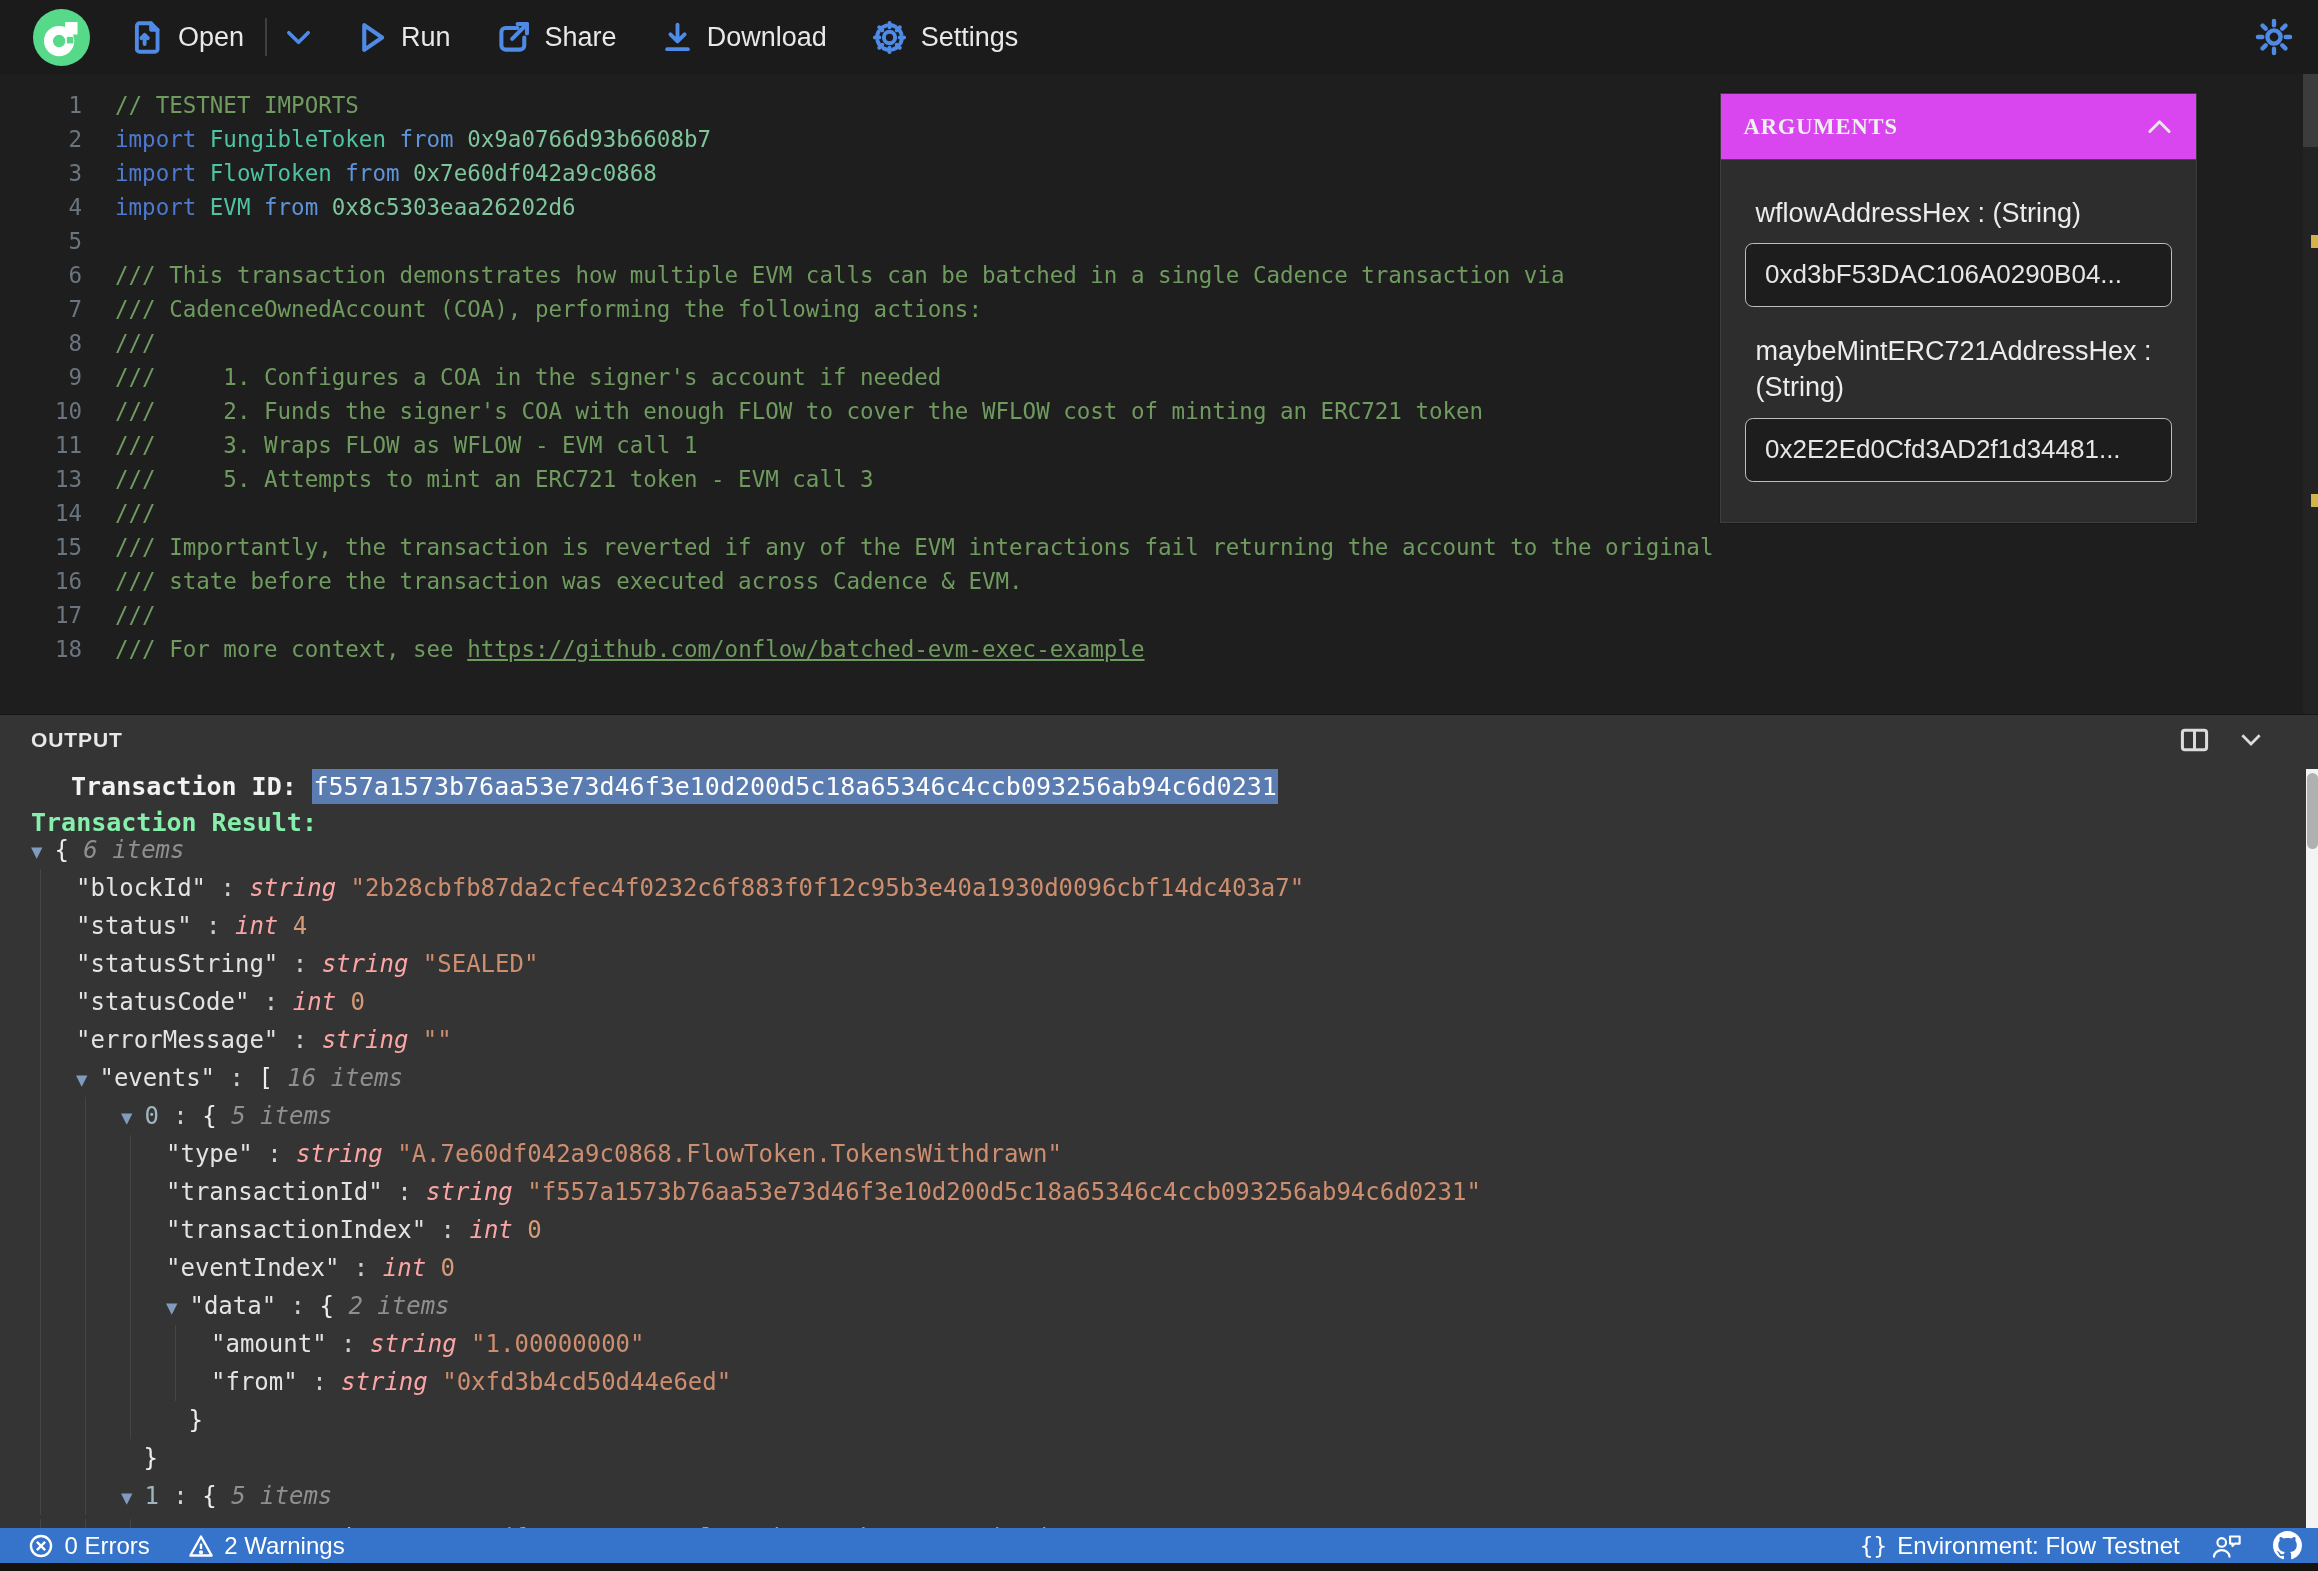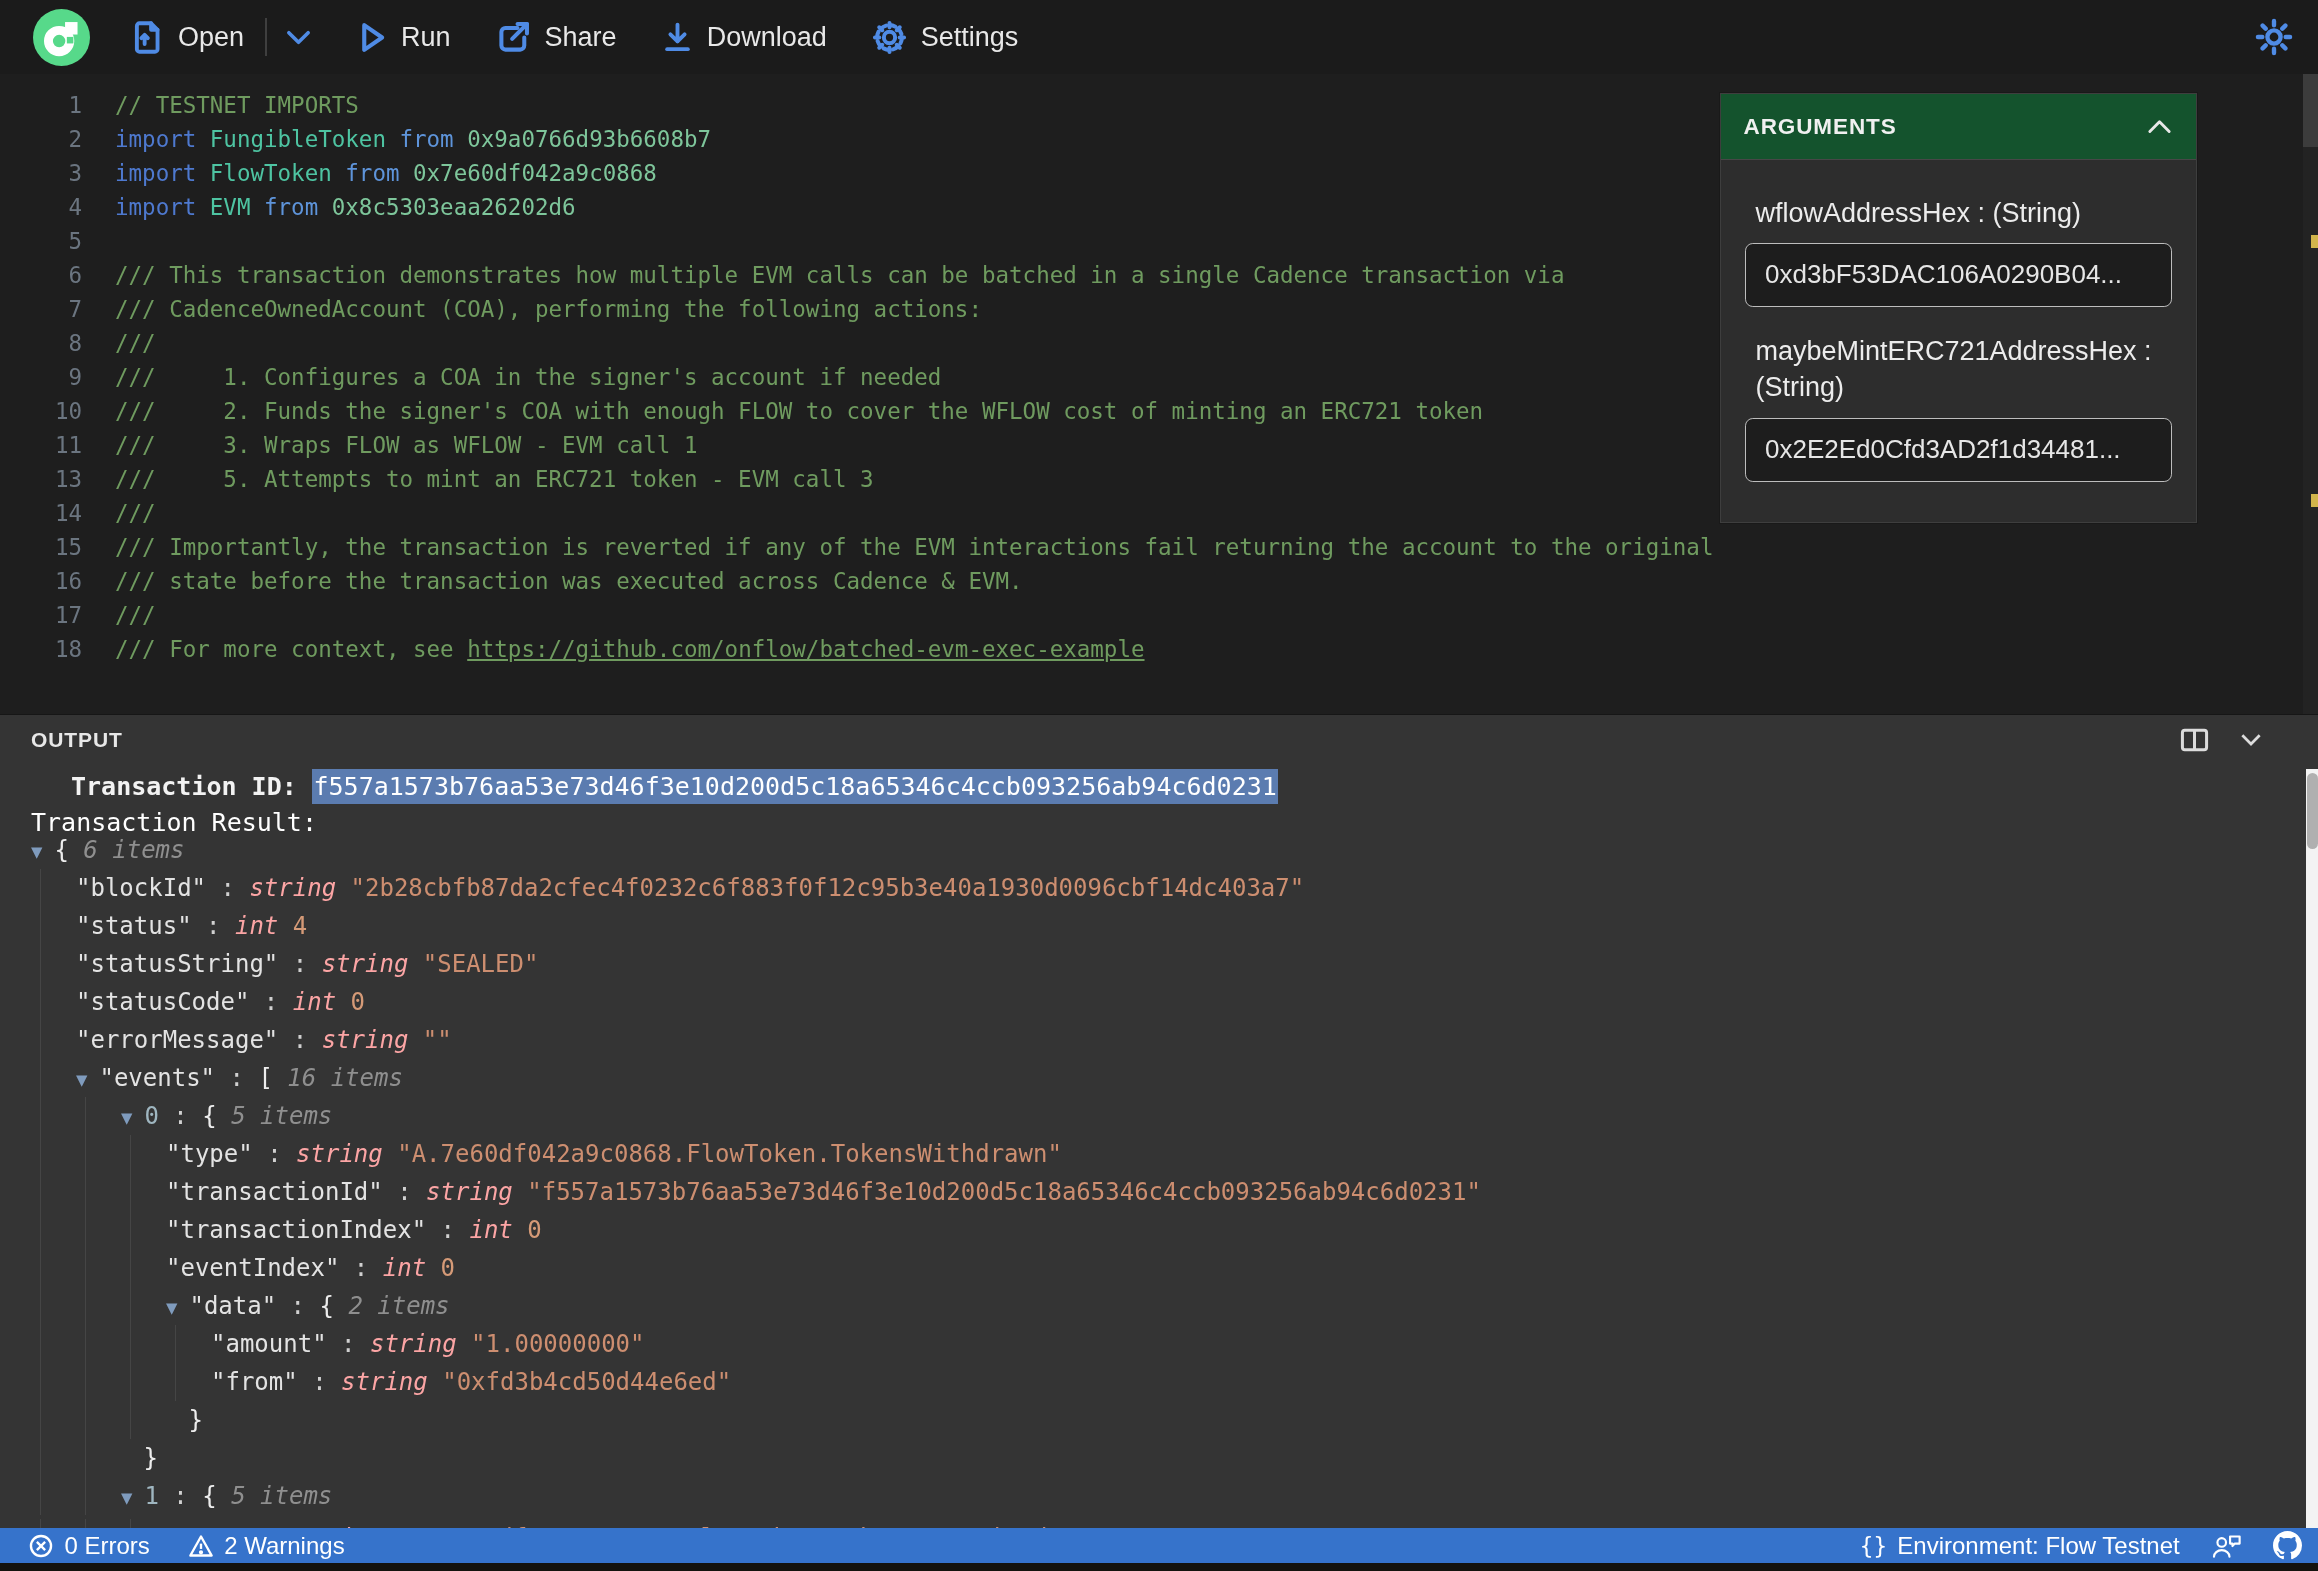--- a/index.html
+++ b/index.html
@@ -32,43 +32,43 @@
   .t-typ  { color:#4ec4a2; }
   .t-addr { color:#7ec69b; }
   
   #ruler { position:absolute; right:0; top:0; width:15.6px; height:640px; background:#232323; }
   #ruler-thumb { position:absolute; right:0; top:0; width:15.6px; height:73px; background:#3c3c3c; }
   .warn-mark { position:absolute; right:0; width:7.8px; height:13px; background:#d2b44b; }
 
   
   #args-panel { position:absolute; left:1720px; top:93px; width:477px; background:#2d2d2d;
                 border:0.9px solid #3e3e3e; box-shadow:0 0 0 0.9px #191919; }
-  #args-header { height:66px; background:#14532d; display:flex; align-items:center;
-                 justify-content:space-between; padding:0 22.5px; border-bottom:0.9px solid #474747; }
+  #args-header { height:66px; background:#d946ef; display:flex; align-items:center;
+                 justify-content:space-between; padding:0 22.5px; border-bottom:0.9px solid #474747;font-family:Liberation Serif, serif; }
   #args-title { color:#f0f0f0; font-size:22.5px; font-weight:bold; letter-spacing:0.9px; }
   #args-body { padding:22.5px 24px 26px 24px; }
   .arg-label { color:#ececec; font-size:27px; line-height:1.35; margin:12px 0 12px 10.4px; }
   .arg-input { width:100%; height:64px; background:#1d1d1d; border:1.7px solid #bdbdbd; border-radius:7.8px;
                color:#e6e6e6; font-size:26px; padding:0 19px; outline:none; margin-bottom:14px;
                font-family:"Liberation Sans","DejaVu Sans",sans-serif; }
 
   
   #output { position:absolute; left:0; top:714px; width:2319px; height:858px; background:#343434;
             border-top:1.7px solid #161616; }
   #output-header { position:absolute; left:0; top:0; width:100%; height:50px;
                    display:flex; align-items:center; padding:0 31px; }
   #output-title { color:#e8e8e8; font-size:21px; font-weight:bold; letter-spacing:0.9px; }
   #output-icons { margin-left:auto; display:flex; align-items:center; gap:29px; padding-right:24px; }
   #output-icons svg { display:block; stroke:#dcdcdc; fill:none; stroke-width:2.5; }
 
   #tx-row { position:absolute; left:31px; top:57px; font-family:"DejaVu Sans Mono",monospace;
             font-size:25px; white-space:pre;margin-left:40px; }
   #tx-label { color:#f2f2f2; font-weight:bold; }
   #tx-hash { background:#5b7cb0; color:#ffffff; padding:2.6px 1.7px; }
-  #result-row { position:absolute; left:31px; top:93px; color:#ffffff; font-weight:normal;
+  #result-row { position:absolute; left:31px; top:93px; color:#86efac; font-weight:bold;
                 font-family:"DejaVu Sans Mono",monospace; font-size:25px; }
 
   #tree { position:absolute; left:0; top:116px; width:2282px; }
   .trow { position:relative; height:38px; line-height:38px; white-space:pre;
           font-family:"DejaVu Sans Mono",monospace; font-size:24px; }
   #clipped-row { position:absolute; left:0; top:804px; height:12px; overflow:hidden; width:2282px; }
   #clipped-row .trow { height:38px; }
   .guide { position:absolute; top:0; width:0.9px; height:38px; background:#454545; }
   .t-arrow { color:#7f9bbd; font-size:19px; margin-right:12px; }
   .t-key   { color:#e3e3e3; }

